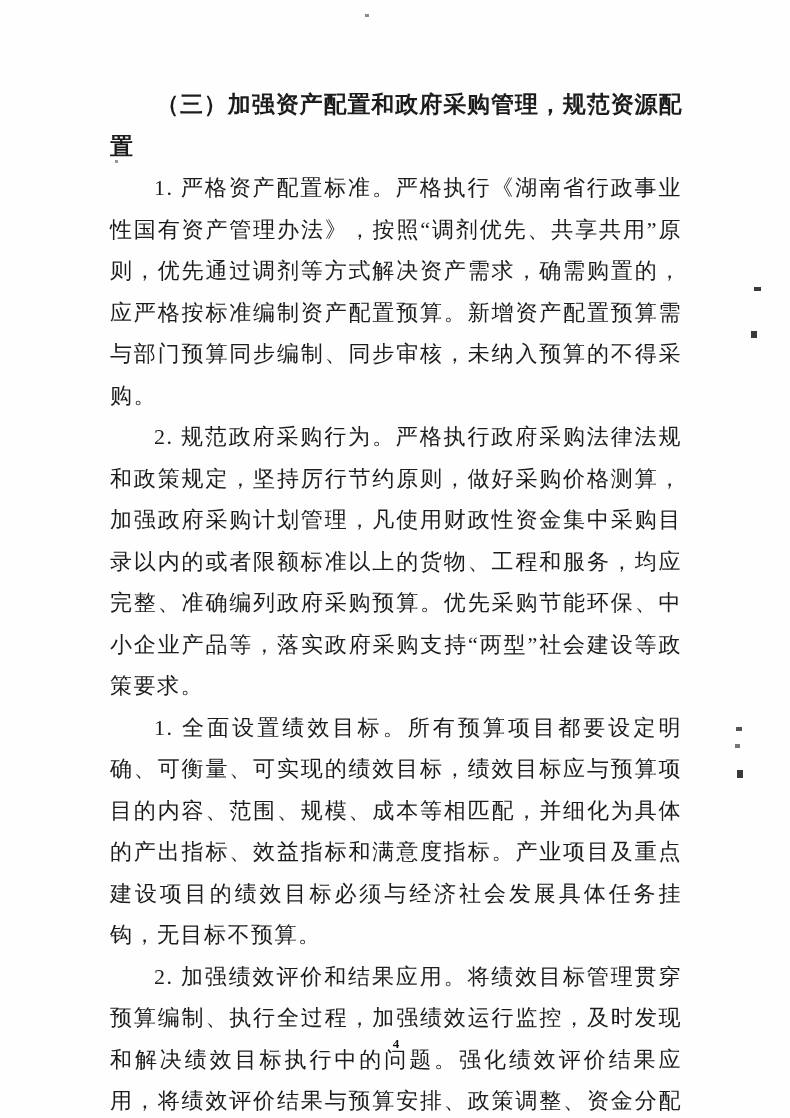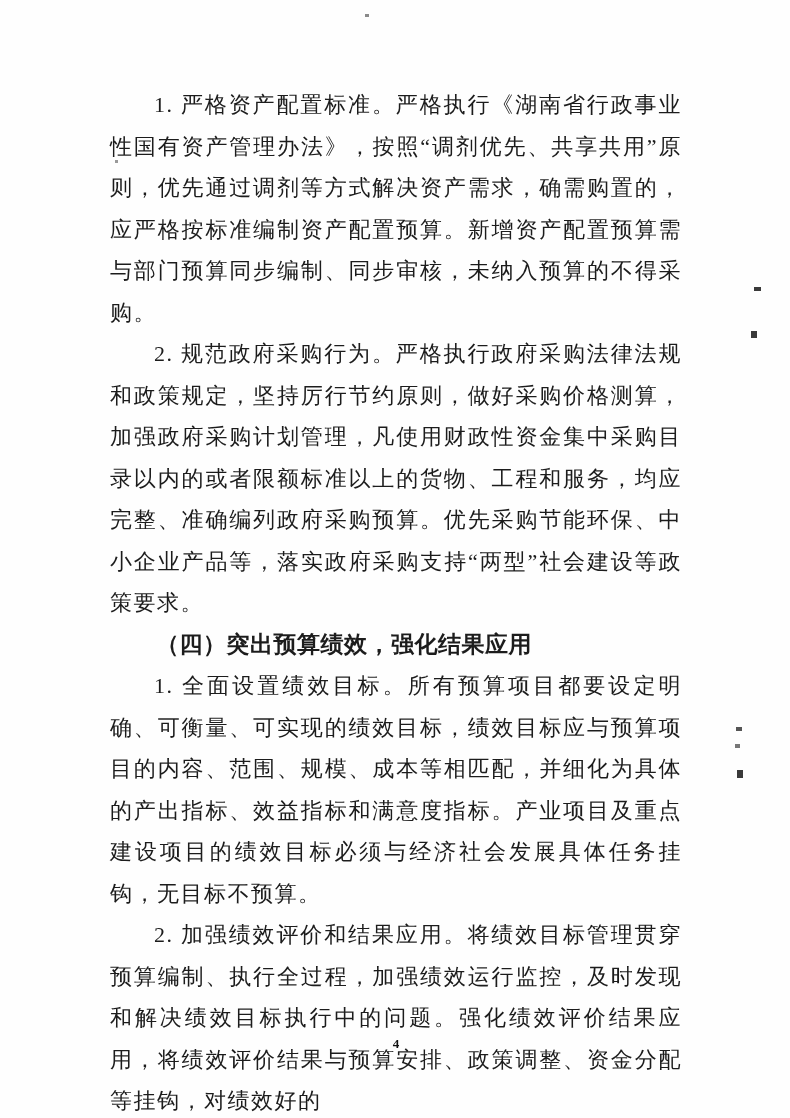--- a/index.html
+++ b/index.html
@@ -64,24 +64,24 @@
   .speck.s5 { left: 736px; top: 727px; width: 6px; height: 4px; background: #555; }
   .speck.s6 { left: 735px; top: 744px; width: 5px; height: 4px; background: #777; }
   .speck.s7 { left: 737px; top: 770px; width: 6px; height: 8px; }
 </style>
 </head>
 <body>
 
 <div class="page">
 
   <div class="content">
+    <h2>（三）加强资产配置和政府采购管理，规范资源配置</h2>
     <p>1. 严格资产配置标准。严格执行《湖南省行政事业性国有资产管理办法》，按照“调剂优先、共享共用”原则，优先通过调剂等方式解决资产需求，确需购置的，应严格按标准编制资产配置预算。新增资产配置预算需与部门预算同步编制、同步审核，未纳入预算的不得采购。</p>
     <p>2. 规范政府采购行为。严格执行政府采购法律法规和政策规定，坚持厉行节约原则，做好采购价格测算，加强政府采购计划管理，凡使用财政性资金集中采购目录以内的或者限额标准以上的货物、工程和服务，均应完整、准确编列政府采购预算。优先采购节能环保、中小企业产品等，落实政府采购支持“两型”社会建设等政策要求。</p>
 
-    <h2>（四）突出预算绩效，强化结果应用</h2>
     <p>1. 全面设置绩效目标。所有预算项目都要设定明确、可衡量、可实现的绩效目标，绩效目标应与预算项目的内容、范围、规模、成本等相匹配，并细化为具体的产出指标、效益指标和满意度指标。产业项目及重点建设项目的绩效目标必须与经济社会发展具体任务挂钩，无目标不预算。</p>
     <p>2. 加强绩效评价和结果应用。将绩效目标管理贯穿预算编制、执行全过程，加强绩效运行监控，及时发现和解决绩效目标执行中的问题。强化绩效评价结果应用，将绩效评价结果与预算安排、政策调整、资金分配等挂钩，对绩效好的</p>
   </div>
 
   <div class="page-number">4</div>
 
   <div class="speck s1"></div>
   <div class="speck s2"></div>
   <div class="speck s3"></div>
   <div class="speck s4"></div>

